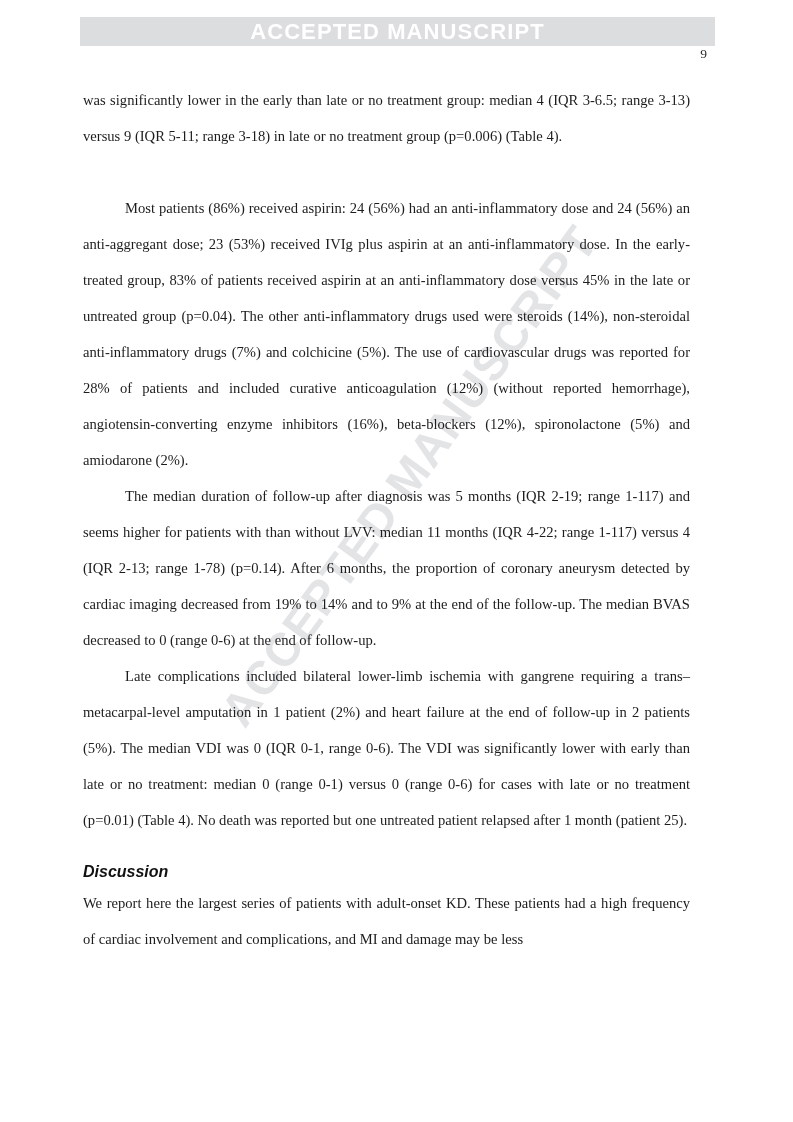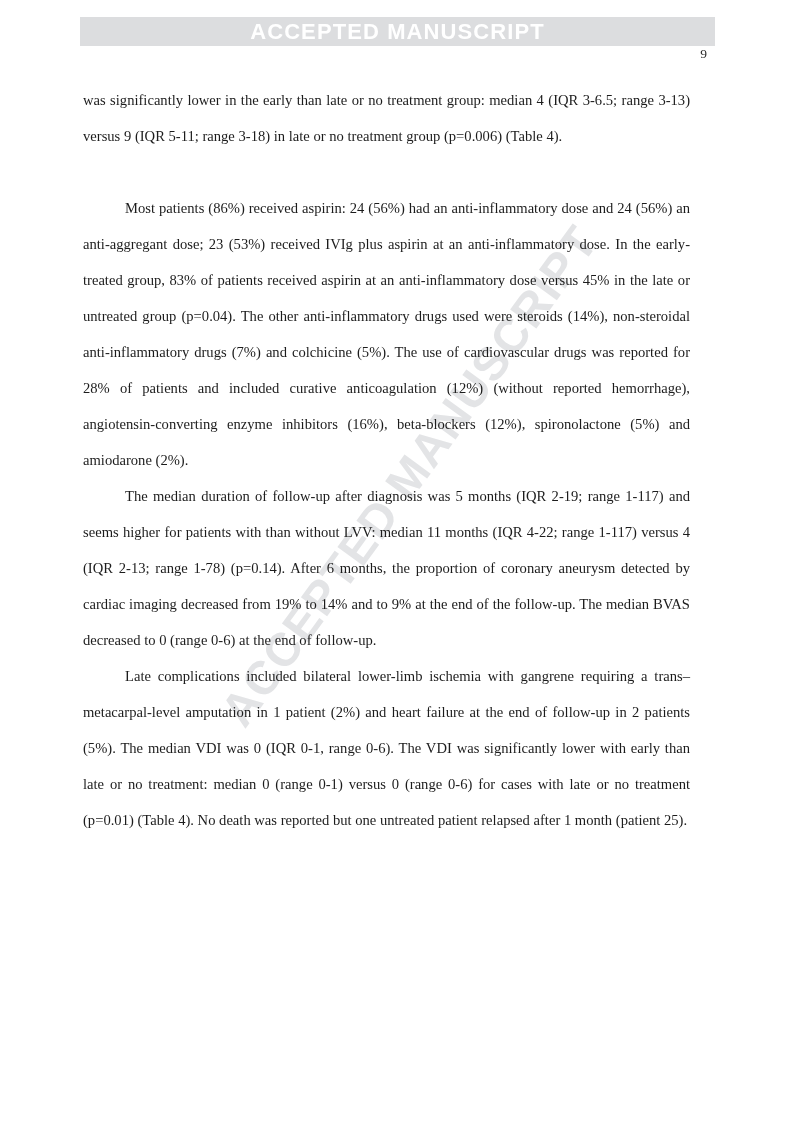--- a/index.html
+++ b/index.html
@@ -137,17 +137,19 @@
     <div class="spacer-line"></div>
 
     <p class="para indent">Most patients (86%) received aspirin: 24 (56%) had an anti-inflammatory dose and 24 (56%) an anti-aggregant dose; 23 (53%) received IVIg plus aspirin at an anti-inflammatory dose. In the early-treated group, 83% of patients received aspirin at an anti-inflammatory dose versus 45% in the late or untreated group (p=0.04). The other anti-inflammatory drugs used were steroids (14%), non-steroidal anti-inflammatory drugs (7%) and colchicine (5%). The use of cardiovascular drugs was reported for 28% of patients and included curative anticoagulation (12%) (without reported hemorrhage), angiotensin-converting enzyme inhibitors (16%), beta-blockers (12%), spironolactone (5%) and amiodarone (2%).</p>
 
     <p class="para indent">The median duration of follow-up after diagnosis was 5 months (IQR 2-19; range 1-117) and seems higher for patients with than without LVV: median 11 months (IQR 4-22; range 1-117) versus 4 (IQR 2-13; range 1-78) (p=0.14). After 6 months, the proportion of coronary aneurysm detected by cardiac imaging decreased from 19% to 14% and to 9% at the end of the follow-up. The median BVAS decreased to 0 (range 0-6) at the end of follow-up.</p>
 
     <p class="para indent">Late complications included bilateral lower-limb ischemia with gangrene requiring a trans–metacarpal-level amputation in 1 patient (2%) and heart failure at the end of follow-up in 2 patients (5%). The median VDI was 0 (IQR 0-1, range 0-6). The VDI was significantly lower with early than late or no treatment: median 0 (range 0-1) versus 0 (range 0-6) for cases with late or no treatment (p=0.01) (Table 4). No death was reported but one untreated patient relapsed after 1 month (patient 25).</p>
 
     <div class="spacer-half"></div>
 
+    <h2 class="section-heading">Discussion</h2>
 
+    <p class="para">We report here the largest series of patients with adult-onset KD. These patients had a high frequency of cardiac involvement and complications, and MI and damage may be less</p>
 
   </div>
 
 </div>
 
 </body></html>

